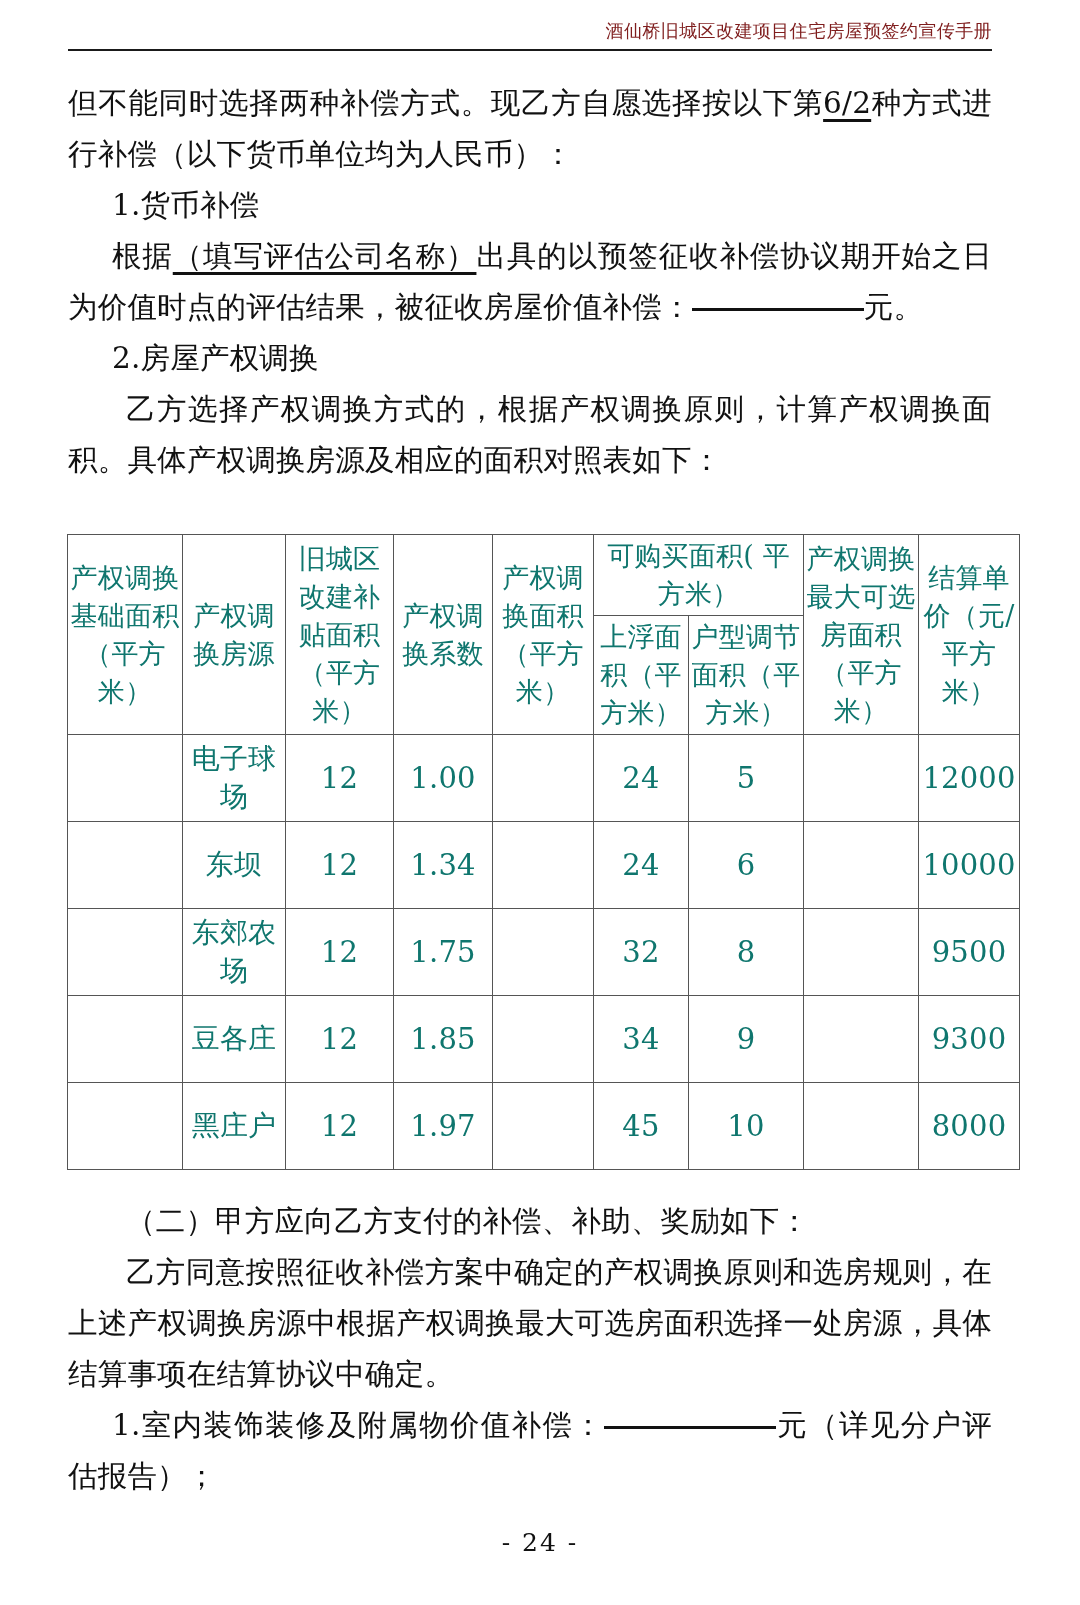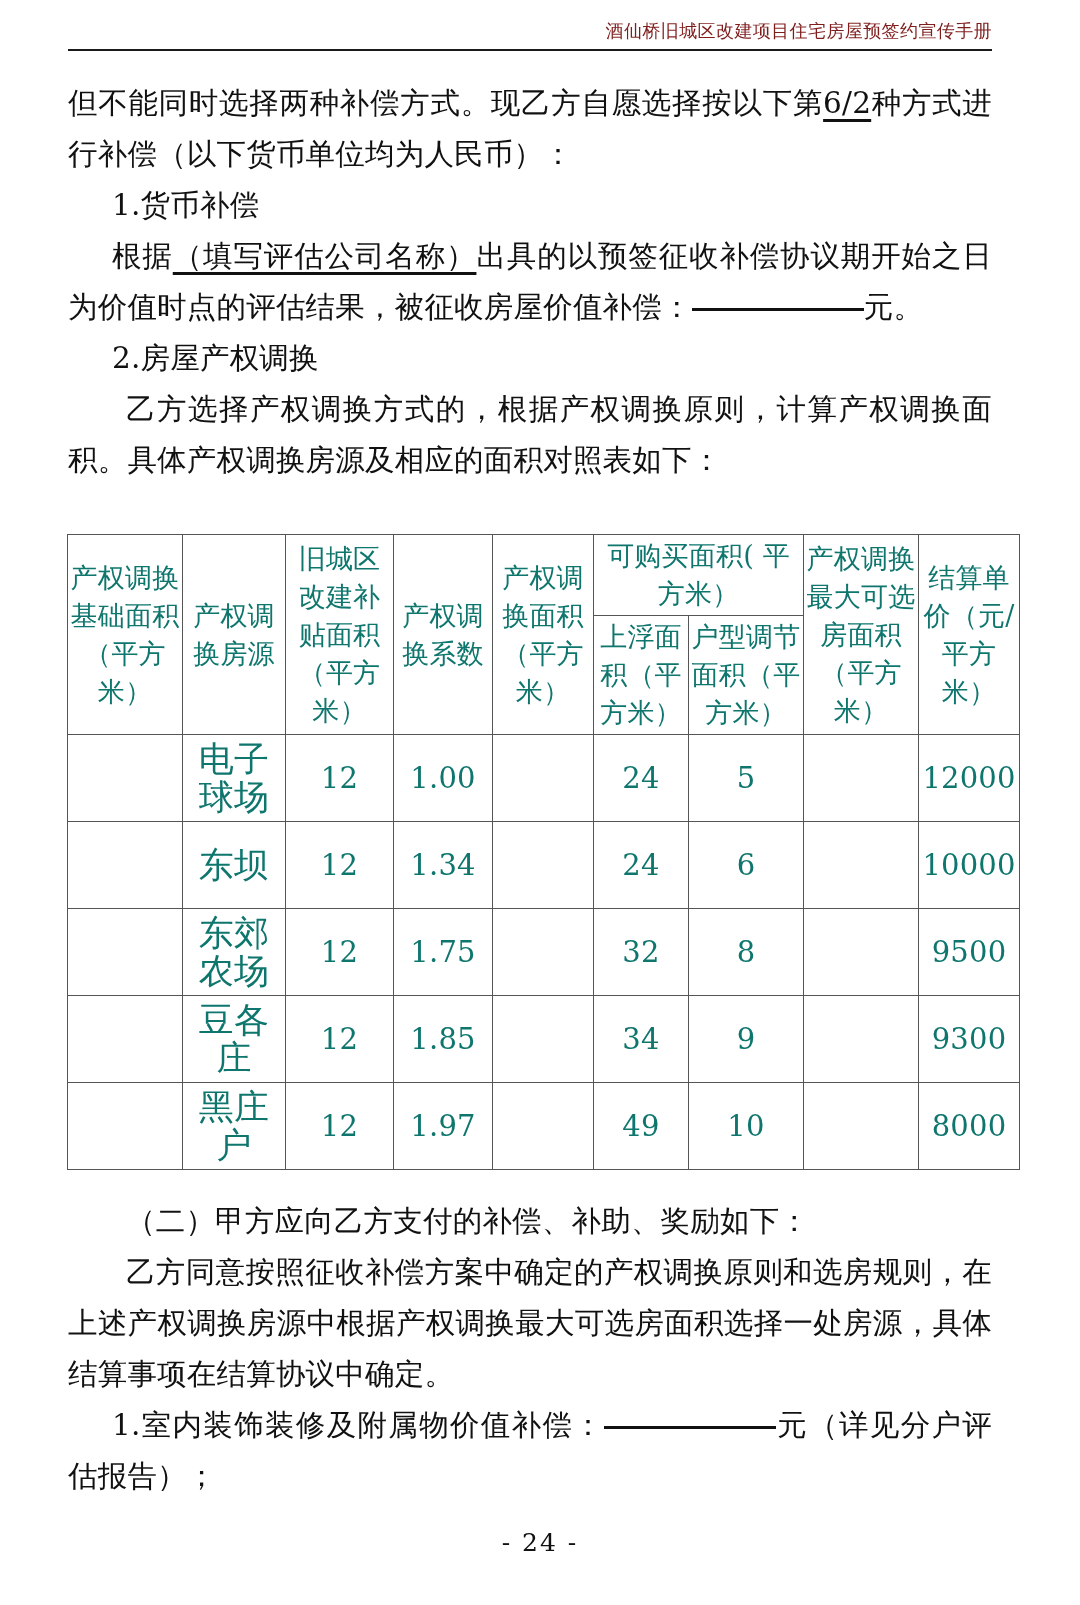--- a/index.html
+++ b/index.html
@@ -97,21 +97,21 @@
     text-align: center;
     vertical-align: middle;
     font-weight: normal;
     padding: 2px 1px;
     line-height: 38px;
     letter-spacing: 0.2px;
   }
   table.swap th { font-size: 27px; }
   .h-cell { padding: 6px 2px; }
   .num { font-size: 29px; }
-  .rowname { font-size: 35px; line-height: 40px; }
+  .rowname { font-size: 28px; line-height: 40px; }
   .data-row td { height: 82px; }
 
   
   col.c1 { width: 115px; }
   col.c2 { width: 103px; }
   col.c3 { width: 108px; }
   col.c4 { width: 99px; }
   col.c5 { width: 101px; }
   col.c6 { width: 95px; }
   col.c7 { width: 115px; }
@@ -234,21 +234,21 @@
           <td class="num">9</td>
           <td></td>
           <td class="num">9300</td>
         </tr>
         <tr class="data-row">
           <td></td>
           <td class="rowname">黑庄户</td>
           <td class="num">12</td>
           <td class="num">1.97</td>
           <td></td>
-          <td class="num">49</td>
+          <td class="num">45</td>
           <td class="num">10</td>
           <td></td>
           <td class="num">8000</td>
         </tr>
       </tbody>
     </table>
   </div>
 
   <div class="after-area">
     <p class="para indent">（二）甲方应向乙方支付的补偿、补助、奖励如下：</p>

